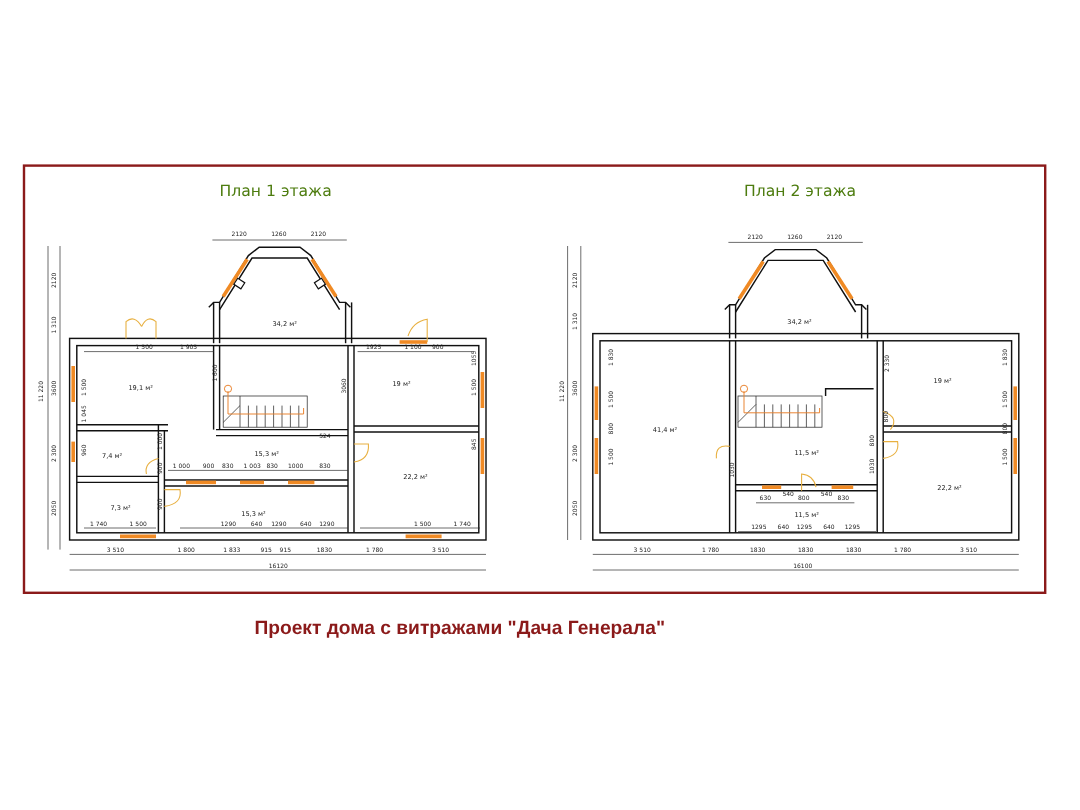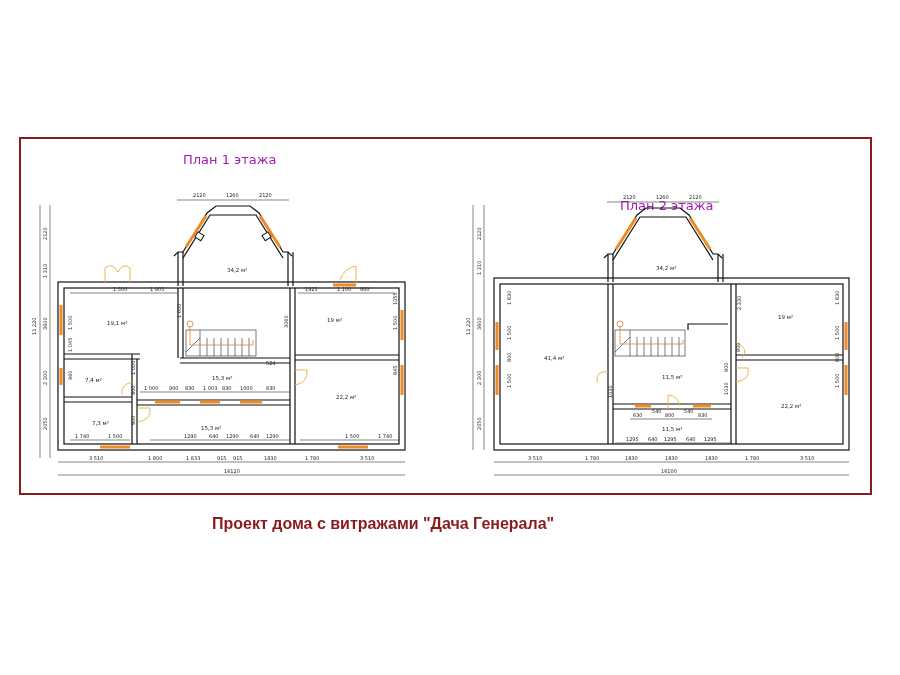--- a/index.html
+++ b/index.html
@@ -1,20 +1,20 @@
 <!DOCTYPE html>
 <html><head>
 <meta charset="utf-8">
 <style>
   html,body{margin:0;padding:0;background:#ffffff;}
   body{width:900px;height:675px;position:relative;overflow:hidden;font-family:"Liberation Sans",sans-serif;}
   .frame{position:absolute;left:19px;top:137px;width:853px;height:358px;border:2px solid #8b1a1a;box-sizing:border-box;}
-  .plan-title{position:absolute;font-family:"DejaVu Sans",sans-serif;font-size:13px;color:#a21caf;}
+  .plan-title{position:absolute;font-family:"DejaVu Sans",sans-serif;font-size:13px;color:#4d7c0f;}
   #t1{left:183px;top:152px;}
-  #t2{left:620px;top:152px;margin-top:46px;}
+  #t2{left:620px;top:152px;}
   .caption{position:absolute;left:212px;top:515px;font-size:16px;font-weight:bold;color:#8b1a1a;font-family:"Liberation Sans",sans-serif;}
   svg{position:absolute;left:0;top:0;}
   .w{fill:none;stroke:#111;stroke-width:1.2;}
   .wf{fill:#fff;stroke:#111;stroke-width:1;}
   .win{stroke:#f08a24;stroke-width:3;}
   .door{fill:none;stroke:#e8b040;stroke-width:0.9;}
   .dim{stroke:#333;stroke-width:0.6;fill:none;}
   .dt{font-family:"DejaVu Sans",sans-serif;font-size:5px;fill:#222;}
   .area{font-family:"DejaVu Sans",sans-serif;font-size:5.5px;fill:#222;}
   .stair{stroke:#222;stroke-width:0.6;fill:none;}

